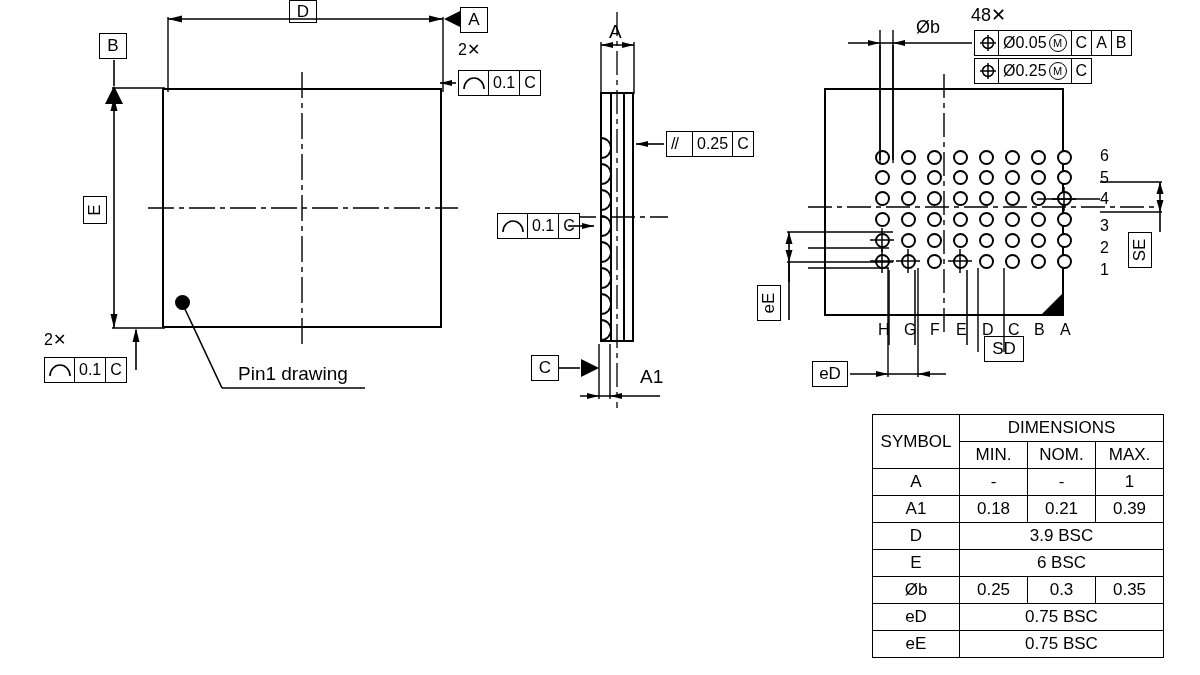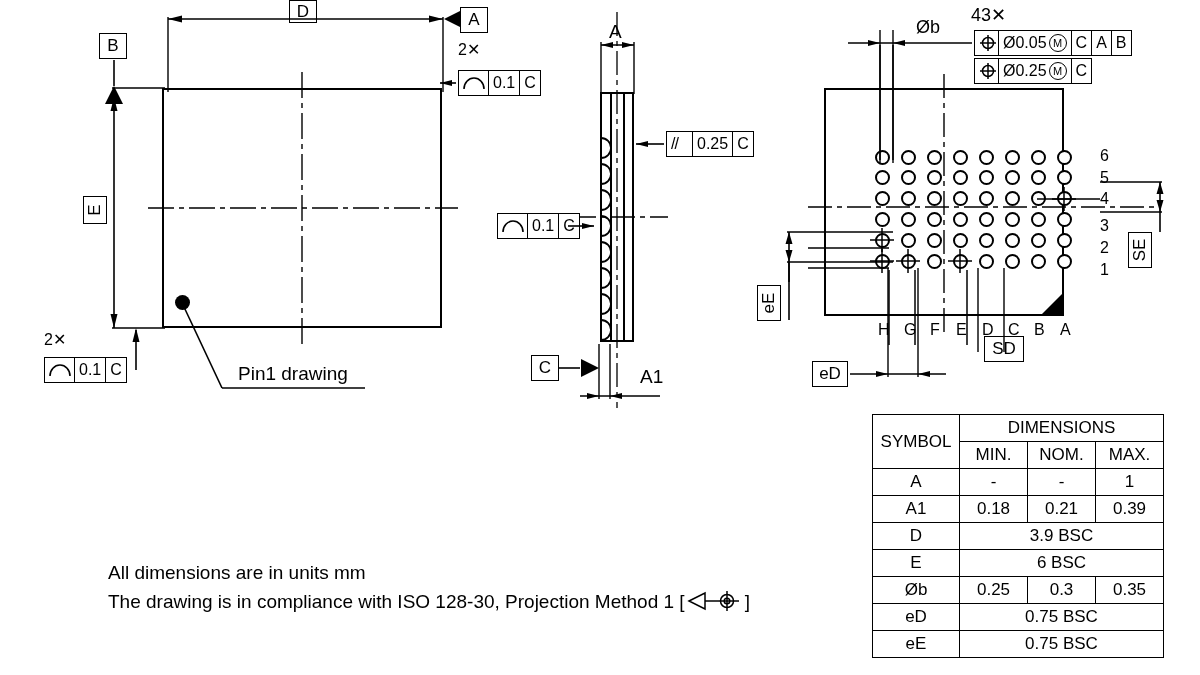--- a/index.html
+++ b/index.html
@@ -281,21 +281,21 @@
       <div class="ball" style="left: 900.5px; top: 149.5px; width: 15px; height: 15px;"></div>
       <div class="ball" style="left: 926.5px; top: 149.5px; width: 15px; height: 15px;"></div>
       <div class="ball" style="left: 952.5px; top: 149.5px; width: 15px; height: 15px;"></div>
       <div class="ball" style="left: 978.5px; top: 149.5px; width: 15px; height: 15px;"></div>
       <div class="ball" style="left: 1004.5px; top: 149.5px; width: 15px; height: 15px;"></div>
       <div class="ball" style="left: 1030.5px; top: 149.5px; width: 15px; height: 15px;"></div>
       <div class="ball" style="left: 1056.5px; top: 149.5px; width: 15px; height: 15px;"></div>
     </div>
 
 <div class="t t18" style="left:971px;top:6px;">
-  <span>43✕</span>
+  <span>48✕</span>
 </div>
 
 <div class="fcf" style="left:974px;top:30px;">
   <div class="sym-pos">
     <svg width="18" height="18" viewBox="0 0 18 18">
       <circle cx="9" cy="9" r="5.5" fill="none" stroke="#000" stroke-width="1.5"></circle>
       <line x1="9" y1="1" x2="9" y2="17" stroke="#000" stroke-width="1.5"></line>
       <line x1="1" y1="9" x2="17" y2="9" stroke="#000" stroke-width="1.5"></line>
     </svg>
   </div>
@@ -408,35 +408,20 @@
   <line x1="808" y1="268" x2="889" y2="268" stroke="#000" stroke-width="1.5"></line>
 
   <line x1="889" y1="270" x2="889" y2="345" stroke="#000" stroke-width="1.5"></line>
   <line x1="915" y1="270" x2="915" y2="345" stroke="#000" stroke-width="1.5"></line>
   <line x1="967" y1="270" x2="967" y2="345" stroke="#000" stroke-width="1.5"></line>
 
   <line x1="880" y1="45" x2="880" y2="160" stroke="#000" stroke-width="1.5"></line>
   <line x1="893" y1="45" x2="893" y2="160" stroke="#000" stroke-width="1.5"></line>
 </svg>
 
-<div class="t t19" style="left:108px;top:563px;">
-  <span>All dimensions are in units mm</span>
-</div>
-<div class="t t19" style="left:108px;top:590px;display:flex;align-items:center;gap:0px;">
-  <span>The drawing is in compliance with ISO 128-30, Projection Method 1 [</span>
-  <svg width="58" height="22" viewBox="0 0 58 22" style="position:static;margin:0 1px;">
-    <path d="M3 11 L19 3 L19 19 Z" fill="none" stroke="#000" stroke-width="1.5"></path>
-    <line x1="19" y1="11" x2="30" y2="11" stroke="#000" stroke-width="1.5"></line>
-    <circle cx="41" cy="11" r="6.5" fill="none" stroke="#000" stroke-width="1.5"></circle>
-    <circle cx="41" cy="11" r="2.8" fill="none" stroke="#000" stroke-width="1.5"></circle>
-    <line x1="30" y1="11" x2="53" y2="11" stroke="#000" stroke-width="1.5"></line>
-    <line x1="41" y1="1" x2="41" y2="21" stroke="#000" stroke-width="1.5"></line>
-  </svg>
-  <span>]</span>
-</div>
 
 <table id="dimtable">
   <thead>
     <tr>
       <th rowspan="2" style="width:86px;">SYMBOL</th>
       <th colspan="3">DIMENSIONS</th>
     </tr>
     <tr>
       <th style="width:69px;">MIN.</th>
       <th style="width:69px;margin-top:44px;">NOM.</th>

